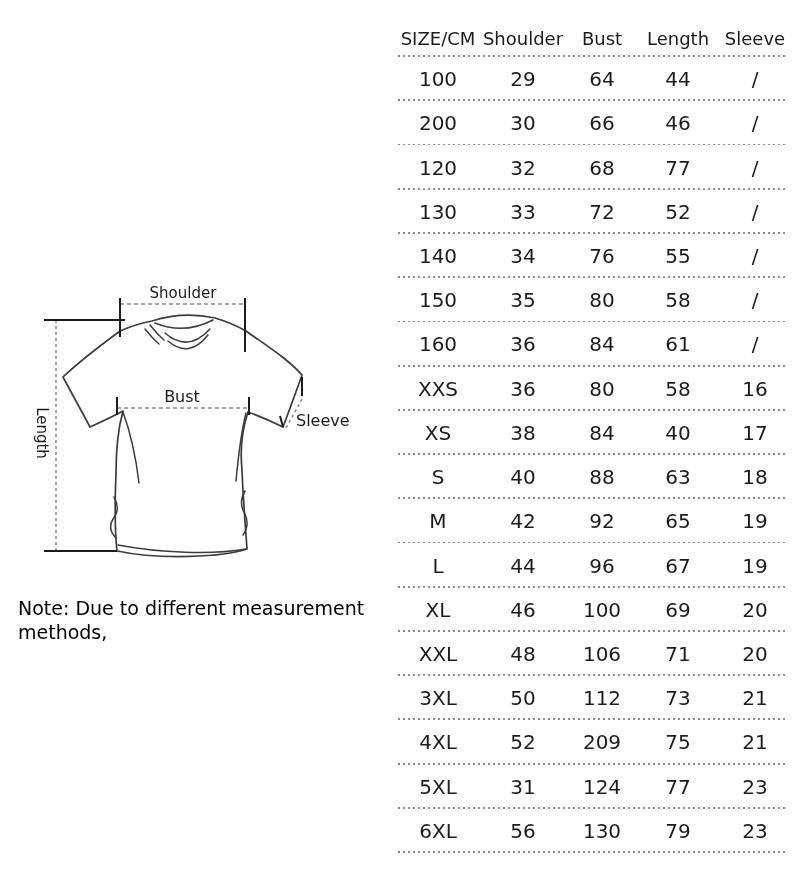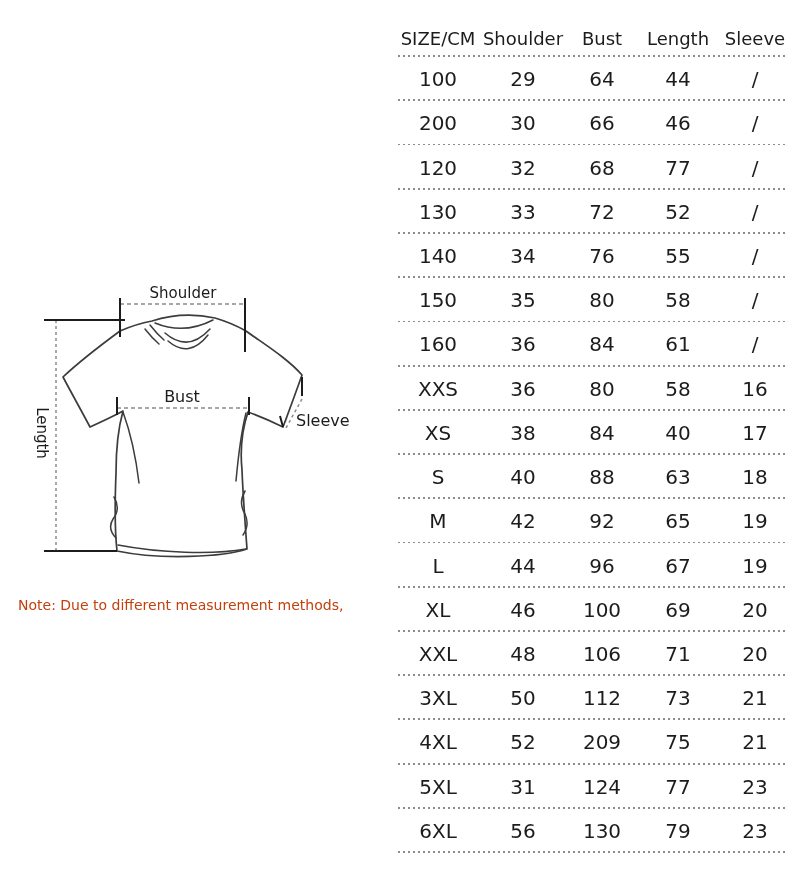--- a/index.html
+++ b/index.html
@@ -24,23 +24,23 @@
   .diagram-svg text {
     font-family: "DejaVu Sans", "Liberation Sans", sans-serif;
     fill: #1c1c1c;
   }
 
   .note {
     position: absolute;
     left: 18px;
     top: 597px;
     width: 370px;
-    font-size: 14px;
+    font-size: 19px;
     line-height: 1.25;
-    color: #c2410c;
+    color: #000000;
   }
 
   
   .size-table {
     position: absolute;
     left: 398px;
     top: 20px;
     width: 392px;
     height: 833px;
     display: flex;

